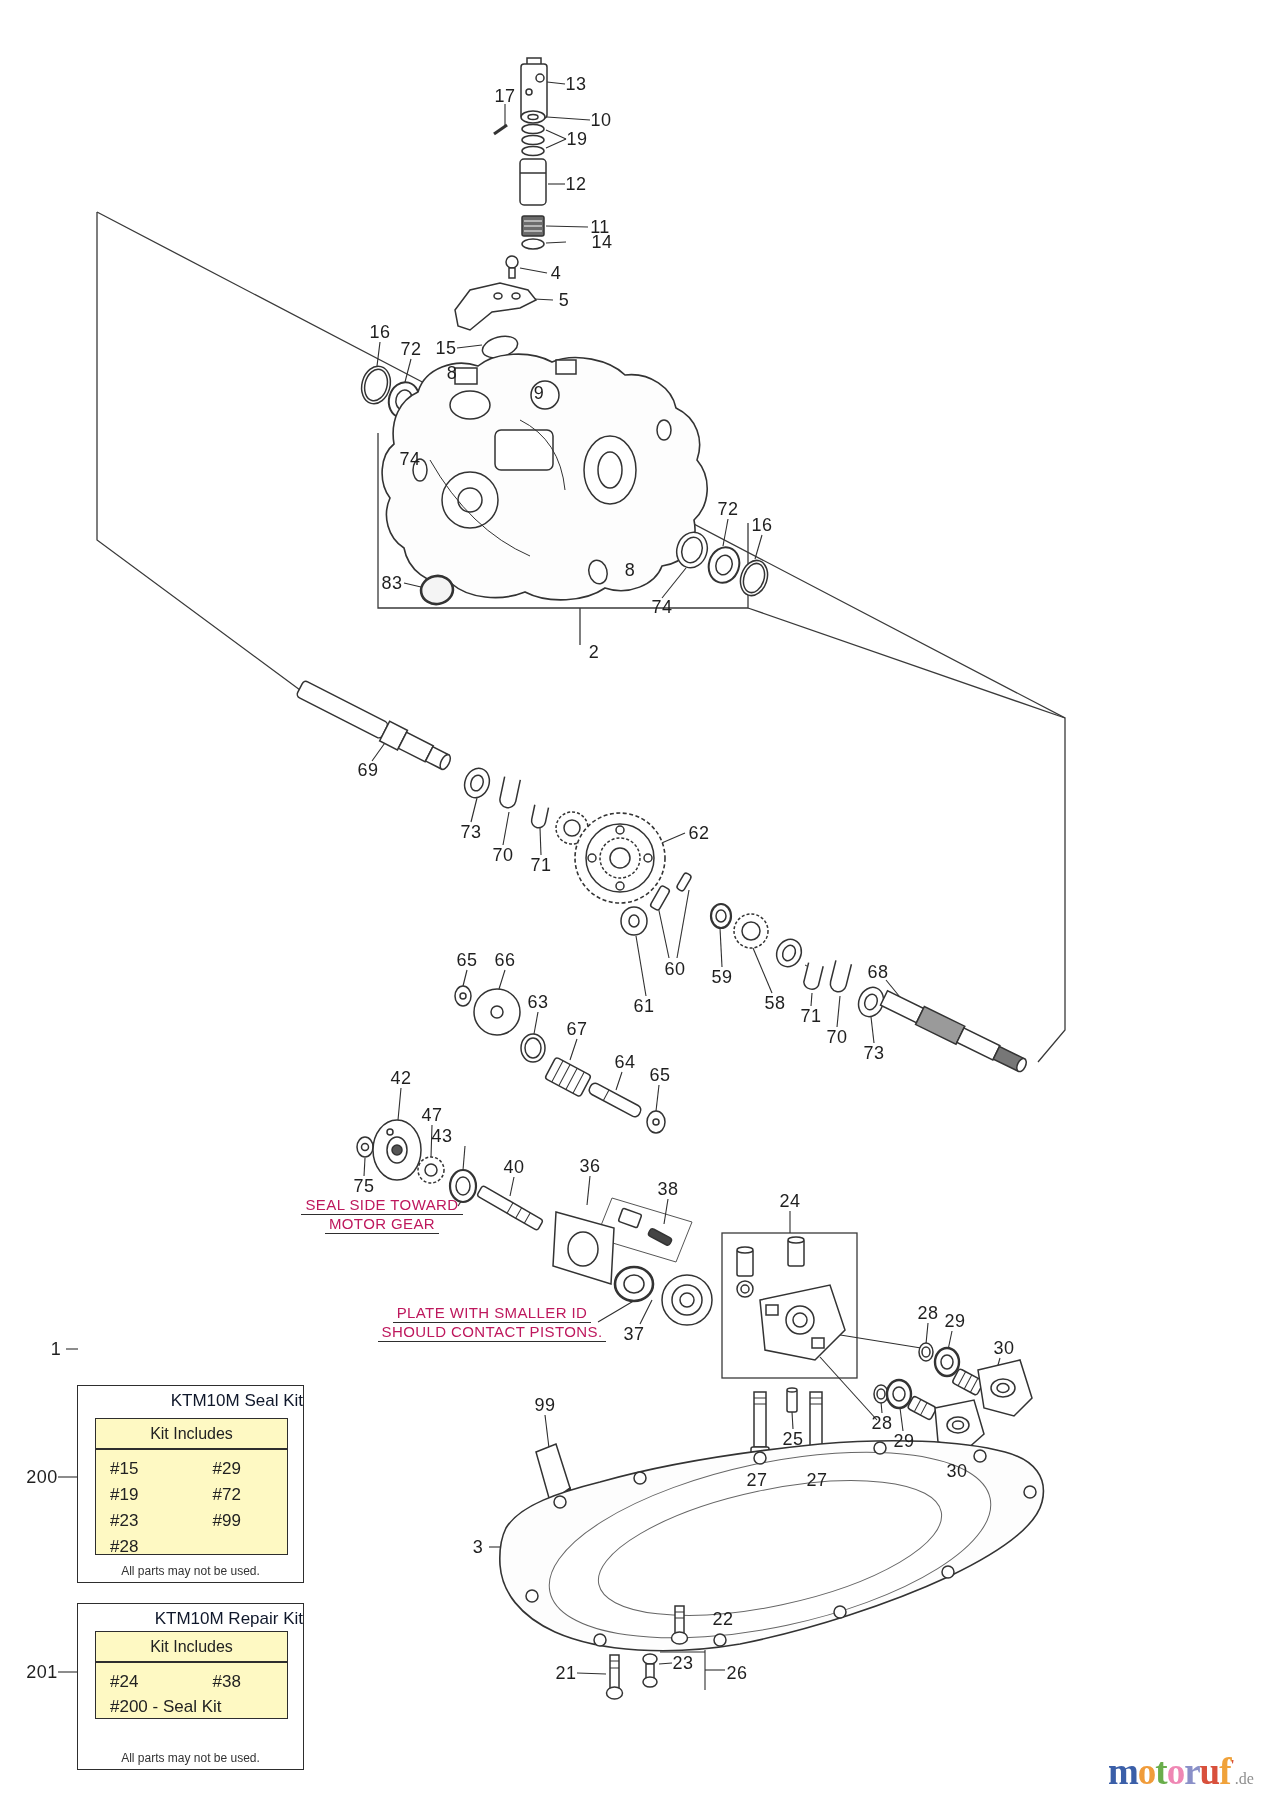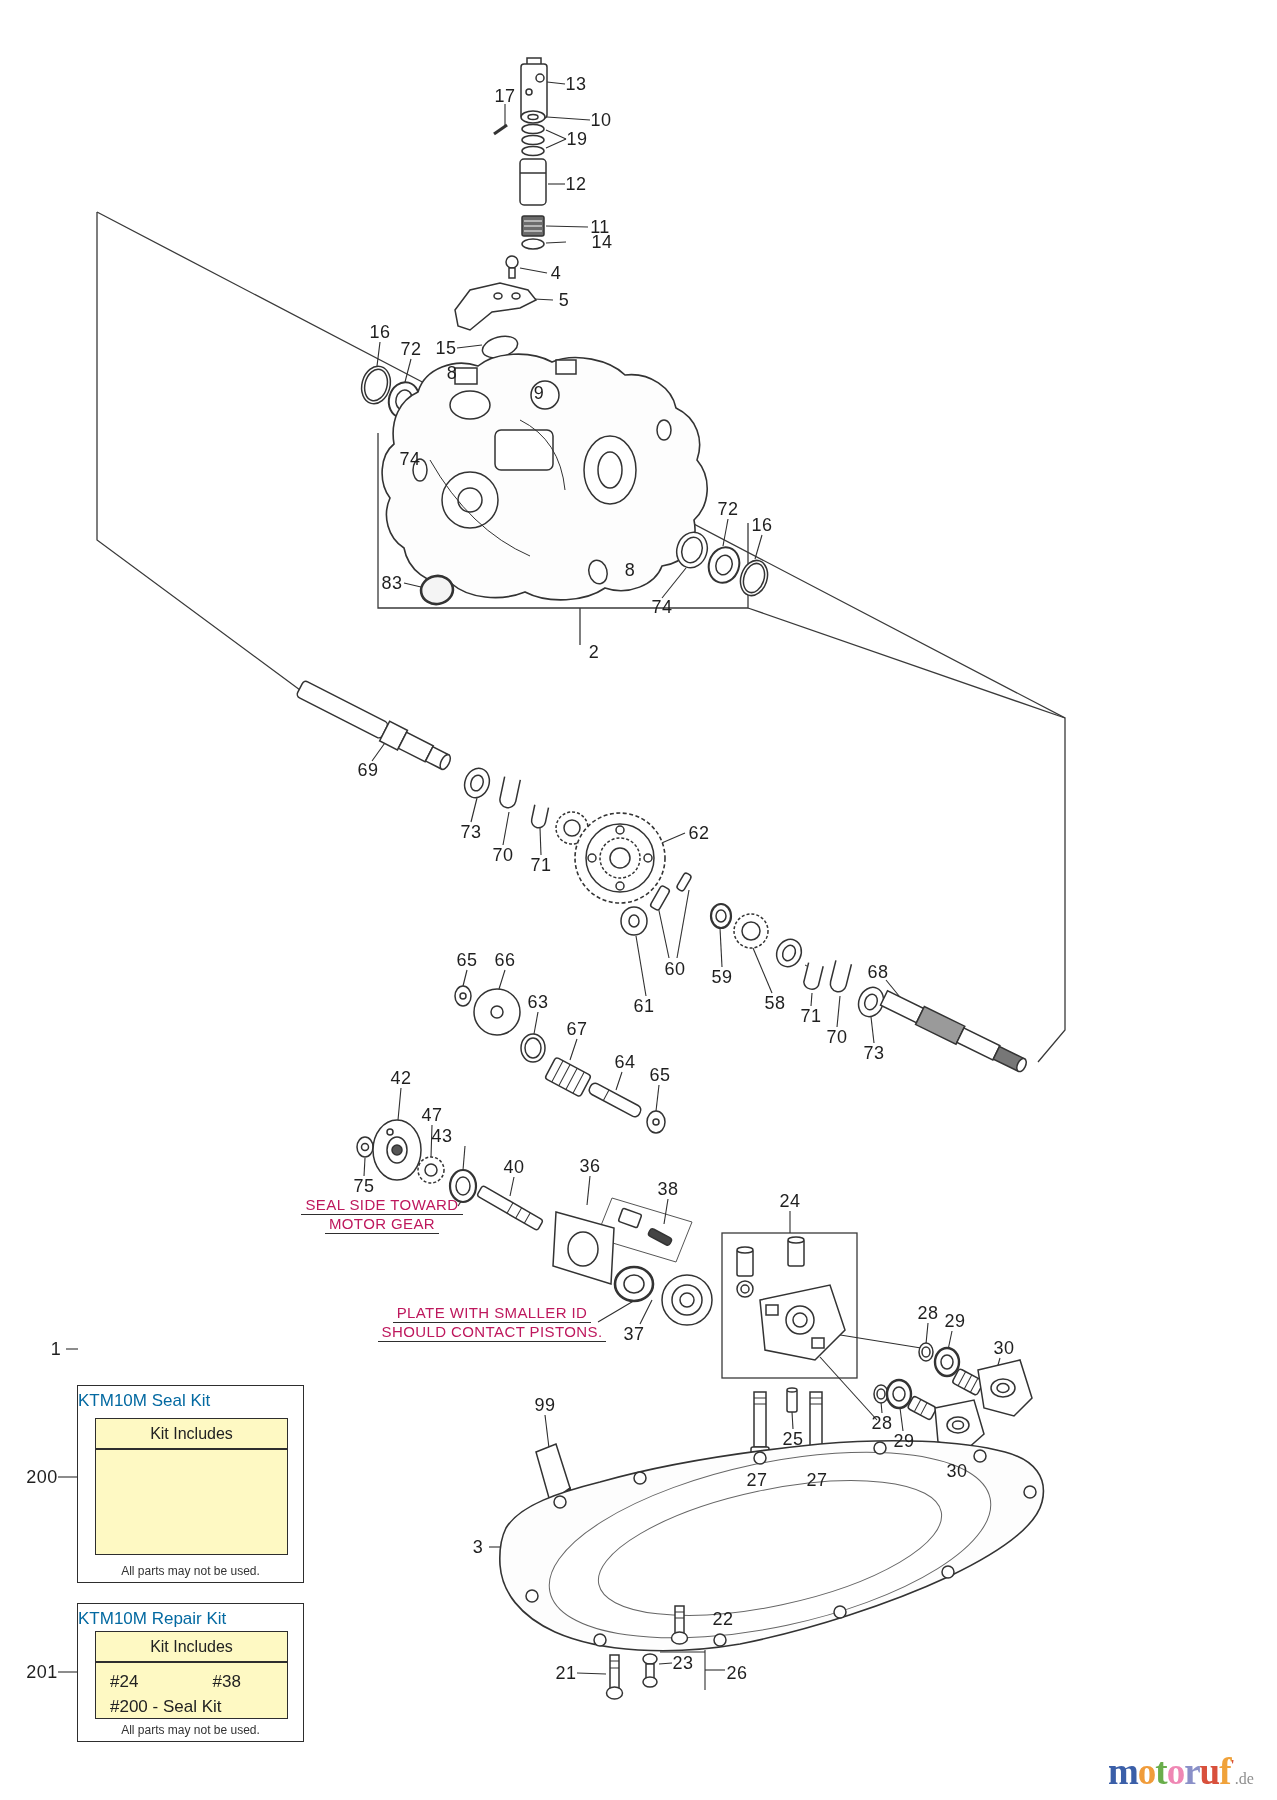--- a/index.html
+++ b/index.html
@@ -5,21 +5,21 @@
 <style>
   html,body{margin:0;padding:0;background:#ffffff;}
   #canvas{position:relative;width:1277px;height:1800px;background:#ffffff;overflow:hidden;
           font-family:"Liberation Sans",sans-serif;color:#1c1c1c;}
   svg{position:absolute;left:0;top:0;}
   .part-label{position:absolute;transform:translate(-50%,-50%);font-size:18px;color:#1f1f1f;
               letter-spacing:.5px;white-space:nowrap;font-family:"Liberation Sans",sans-serif;}
   .note{position:absolute;text-align:center;color:#be185d;font-size:15px;letter-spacing:.4px;}
   .note .nline{display:inline-block;border-bottom:1.6px solid #2e2e2e;padding:0 4px 1px 4px;}
   .callout-box{position:absolute;border:1.6px solid #2e2e2e;background:#fff;box-sizing:border-box;}
-  .callout-title{text-align:left;font-size:17px;color:#0369a1;padding-top:5px;}
+  .callout-title{text-align:right;font-size:17px;color:#0f172a;padding-top:5px;}
   .inner-frame{position:absolute;border:1.4px solid #2e2e2e;box-sizing:border-box;
                display:flex;align-items:center;justify-content:center;font-size:17px;color:#222;}
   .kit-table{position:absolute;border:1.5px solid #2e2e2e;box-sizing:border-box;background:#fef9c3;}
   .kit-head{text-align:center;font-size:16px;color:#222;border-bottom:2.6px solid #2e2e2e;
             padding:6px 0 5px 0;}
   .kit-cols{display:flex;padding:6px 10px 4px 14px;}
   .kit-col{flex:1;font-size:17px;color:#222;line-height:26px;}
   .kit-col.right{text-align:left;padding-left:38px;}
   .kit-extra{font-size:17px;color:#222;padding:2px 10px 6px 14px;}
   .kit-foot{position:absolute;left:0;right:0;text-align:center;font-size:12px;color:#333;}
@@ -466,25 +466,38 @@
   <div class="note" style="left:372px;top:1304px;width:240px;">
     <span class="nline">PLATE WITH SMALLER ID</span><br>
     <span class="nline">SHOULD CONTACT PISTONS.</span>
   </div>
 
 
   <div class="callout-box" style="left:77px;top:1385px;width:227px;height:198px;">
     <div class="callout-title">KTM10M Seal Kit</div>
     <div class="kit-table" style="left:17px;top:32px;width:193px;height:137px;">
       <div class="kit-head">Kit Includes</div>
+      <div class="kit-cols">
+        <div class="kit-col">
+          <div>#15</div>
+          <div>#19</div>
+          <div>#23</div>
+          <div>#28</div>
+        </div>
+        <div class="kit-col right">
+          <div>#29</div>
+          <div>#72</div>
+          <div>#99</div>
+        </div>
+      </div>
     </div>
     <div class="kit-foot" style="bottom:4px;">All parts may not be used.</div>
   </div>
 
-  <div class="callout-box" style="left:77px;top:1603px;width:227px;height:139px;">
+  <div class="callout-box" style="left:77px;top:1603px;width:227px;height:167px;">
     <div class="callout-title">KTM10M Repair Kit</div>
     <div class="kit-table" style="left:17px;top:27px;width:193px;height:88px;">
       <div class="kit-head">Kit Includes</div>
       <div class="kit-cols" style="padding-bottom:0;">
         <div class="kit-col">
           <div>#24</div>
         </div>
         <div class="kit-col right">
           <div>#38</div>
         </div>

